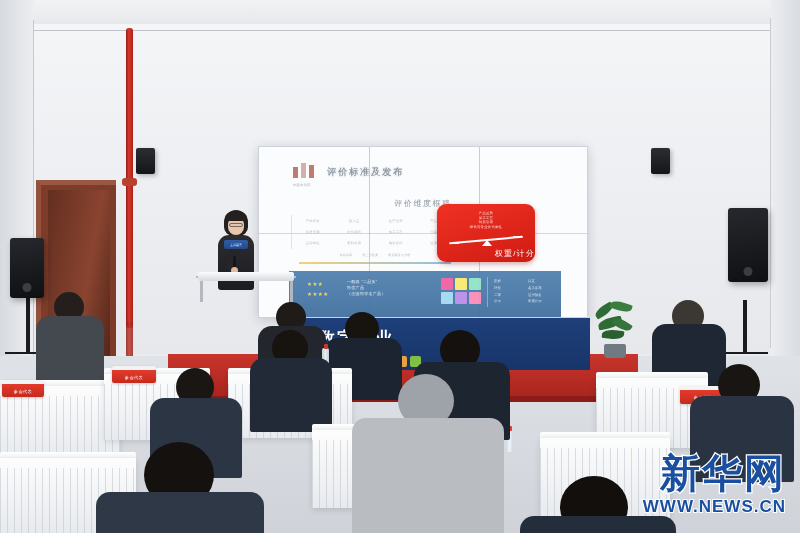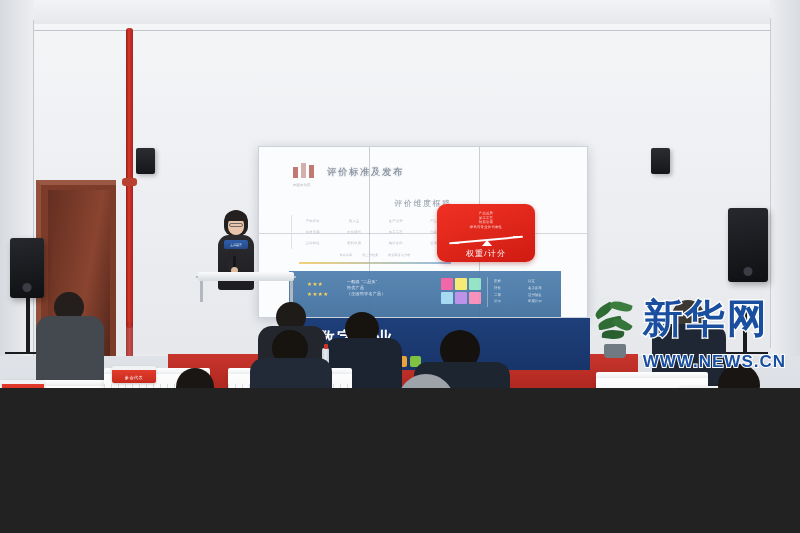--- a/index.html
+++ b/index.html
@@ -1,20 +1,20 @@
 <!DOCTYPE html>
 <html><head>
 <meta charset="utf-8">
 <style>
   * { margin:0; padding:0; box-sizing:border-box; }
   html,body { background:#222; }
   body { font-family:"Liberation Sans", sans-serif; }
 
   #scene {
-    position:relative; width:800px; height:388px; overflow:hidden;
+    position:relative; width:800px; height:533px; overflow:hidden;
     background:#e9ebee;
   }
 
   
   .ceiling {
     position:absolute; left:0; top:0; width:800px; height:30px;
     background:linear-gradient(#f2f3f5,#e3e5e9);
   }
   .wall-back {
     position:absolute; left:22px; top:24px; width:760px; height:330px;
@@ -138,21 +138,21 @@
   }
   .rb-pivot {
     position:absolute; left:33px; top:5px; width:0; height:0;
     border-left:5px solid transparent; border-right:5px solid transparent;
     border-bottom:6px solid #fff;
   }
   .rb-pan { position:absolute; width:9px; height:1.4px; background:#fff; }
   .rb-pan.a { left:1px; top:8px; }
   .rb-pan.b { left:64px; top:1px; }
   .rb-caption {
-    position:absolute; left:0; right:0; bottom:3px; text-align:center;
+    position:absolute; left:0; right:0; bottom:3px; text-align:right;
     font-size:8px; color:#fff; letter-spacing:1.2px;
   }
 
   
   .blue-band {
     position:absolute; left:30px; bottom:-2px; width:272px; height:48px;
     background:linear-gradient(180deg,#4e7fae,#3e6d9c);
     opacity:.93;
   }
   .bb-stars { position:absolute; left:18px; top:8px; font-size:5.5px; color:#ffd24a; line-height:1.9; letter-spacing:.5px; }
@@ -305,30 +305,30 @@
     border-radius:2px 2px 3px 3px; opacity:.95; }
   .bottle::before { content:""; position:absolute; left:1.5px; top:-4px; width:4px; height:5px; background:#d8342a; border-radius:1px; }
 
   
   .person { position:absolute; }
   .head { position:absolute; border-radius:50%; }
   .torso { position:absolute; border-radius:14px 14px 2px 2px; }
 
   
   .watermark {
-    position:absolute; right:14px; bottom:16px; text-align:left;
+    position:absolute; right:14px; bottom:16px; text-align:right;
     z-index:40; pointer-events:none;
   }
   .wm-cn {
     font-size:40px; font-weight:bold; color:#1a4fa0; letter-spacing:2px;
     -webkit-text-stroke:2.5px #ffffff; paint-order:stroke fill;
     line-height:1;
   }
   .wm-url {
-    margin-top:14px; font-size:17px; font-weight:bold; color:#1a4fa0; letter-spacing:1px;
+    margin-top:4px; font-size:17px; font-weight:bold; color:#1a4fa0; letter-spacing:1px;
     -webkit-text-stroke:2px #ffffff; paint-order:stroke fill;
   }
 </style>
 </head>
 <body>
 
 <div id="scene">
 
   <div class="ceiling"></div>
   <div class="wall-back"></div>

